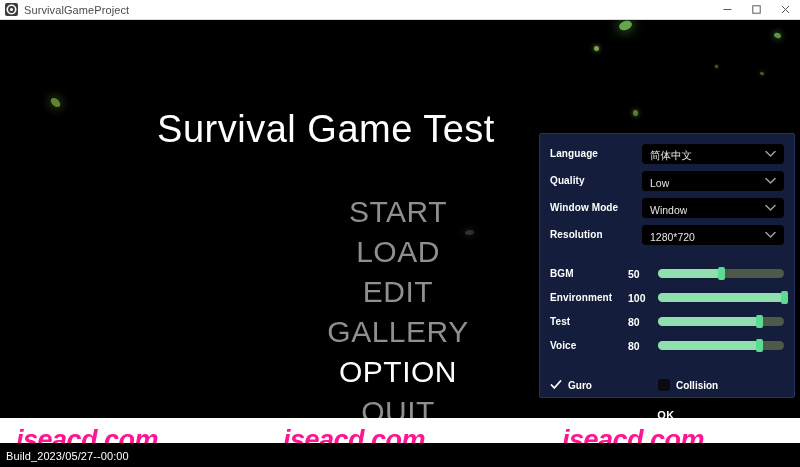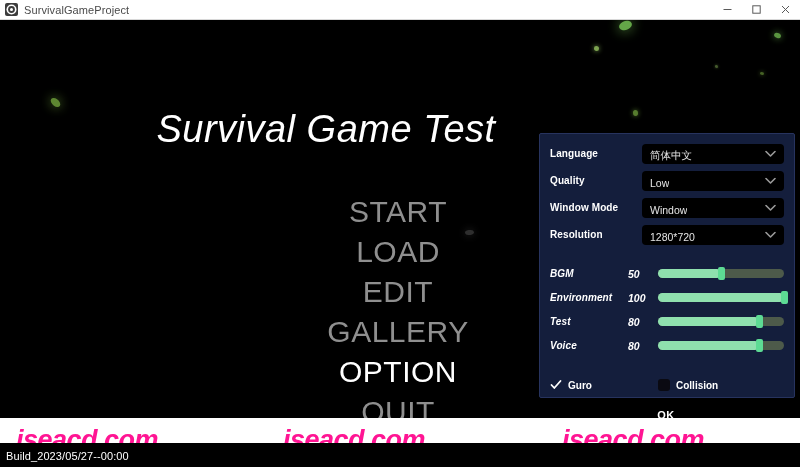--- a/index.html
+++ b/index.html
@@ -41,21 +41,21 @@
     background:#000000; overflow:hidden;
   }
 
   
   .particle { position:absolute; border-radius:50% 60% 50% 60%; pointer-events:none; }
 
   
   .game-title {
     position:absolute; left:0; top:88px; width:728px;
     text-align:center; font-size:38px; color:#ffffff;
-    font-weight:400; letter-spacing:.5px;font-style:italic;
+    font-weight:400; letter-spacing:.5px;
   }
   .game-title .inner { display:inline-block; transform:translateX(-38px); }
 
   
   .menu {
     position:absolute; left:0; top:172px; width:800px;
     display:flex; flex-direction:column; align-items:center;
   }
   .menu-item {
     font-size:30px; line-height:40px; color:#8f8f8f; font-weight:400;
@@ -252,21 +252,21 @@
             <div class="select">
               <span class="select-value">1280*720</span>
               <span class="chev">
                 <svg width="11" height="7" viewBox="0 0 11 7">
                   <polyline points="1,1 5.5,5.5 10,1" fill="none" stroke="#9a9a9a" stroke-width="1.6" stroke-linecap="round" stroke-linejoin="round"></polyline>
                 </svg>
               </span>
             </div>
           </div>
         </div>
-      <div id="slider-list" style="margin-top:17px;font-style:italic;">
+      <div id="slider-list" style="margin-top:17px;">
           <div class="srow">
             <span class="row-label">BGM</span>
             <span class="sval">50</span>
             <div class="slider">
               <div class="slider-fill" style="width: 50%;"></div>
               <div class="slider-knob" style="left: 50%;"></div>
             </div>
           </div>
           <div class="srow">
             <span class="row-label">Environment</span>

